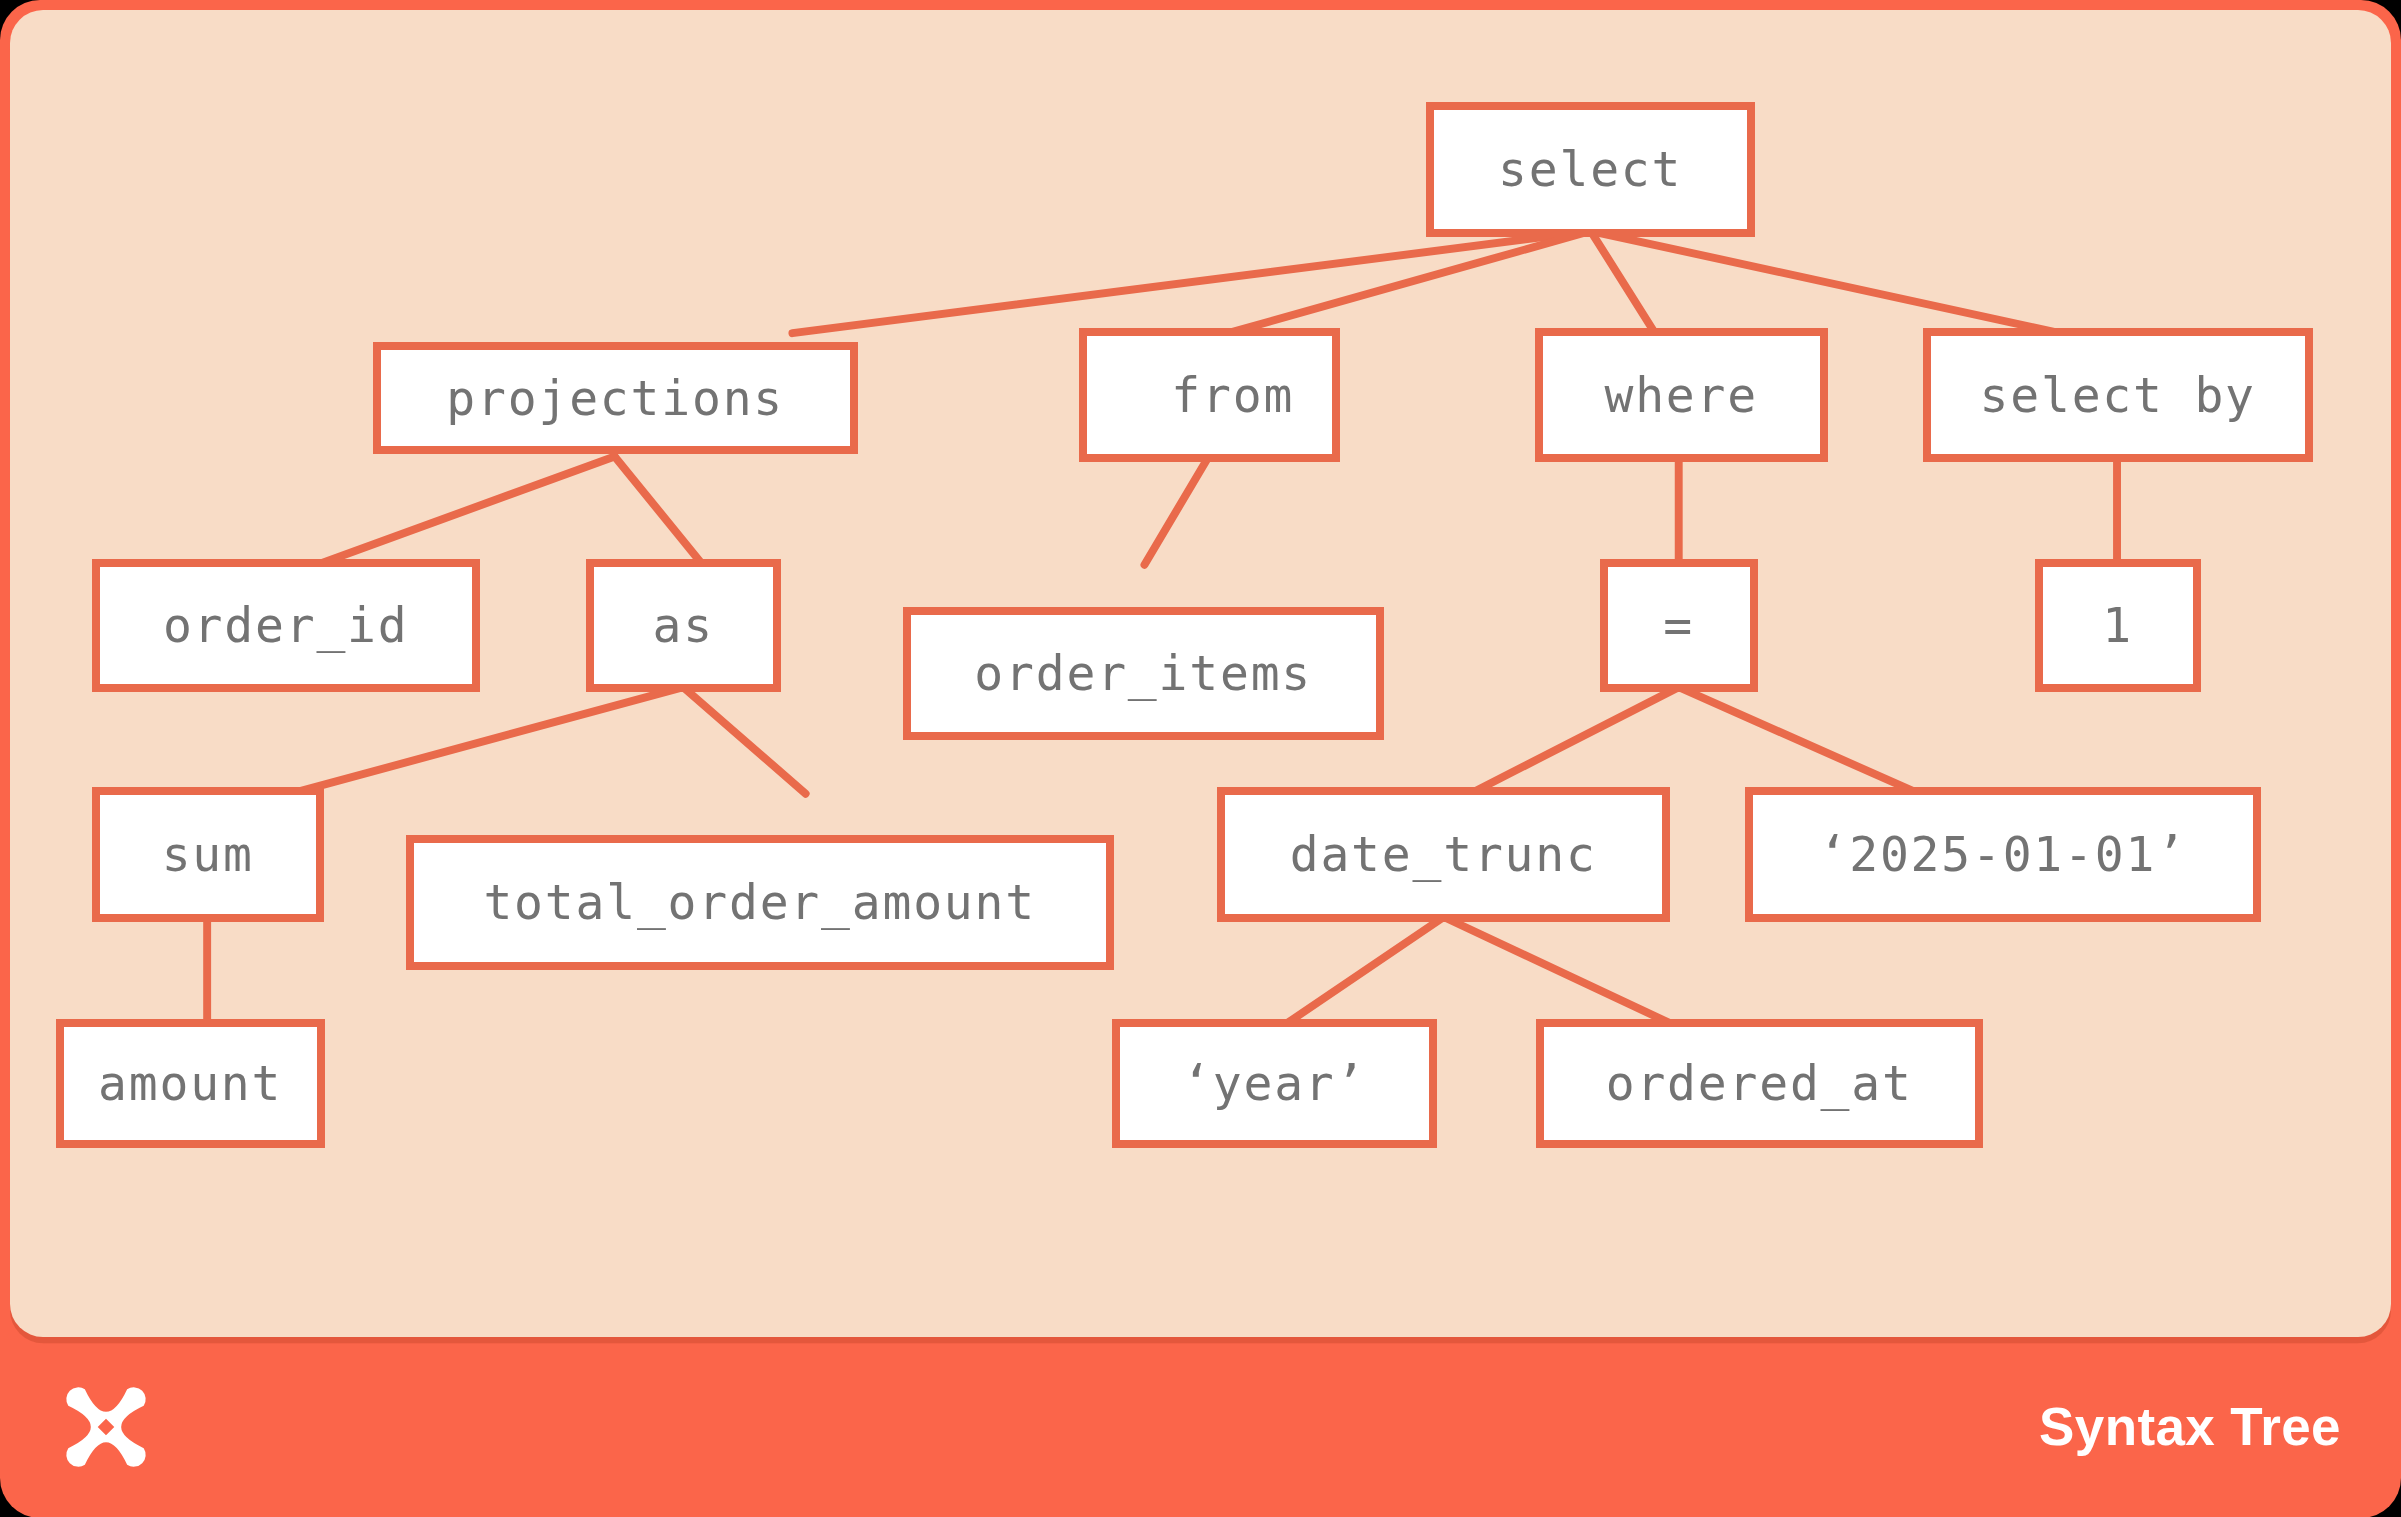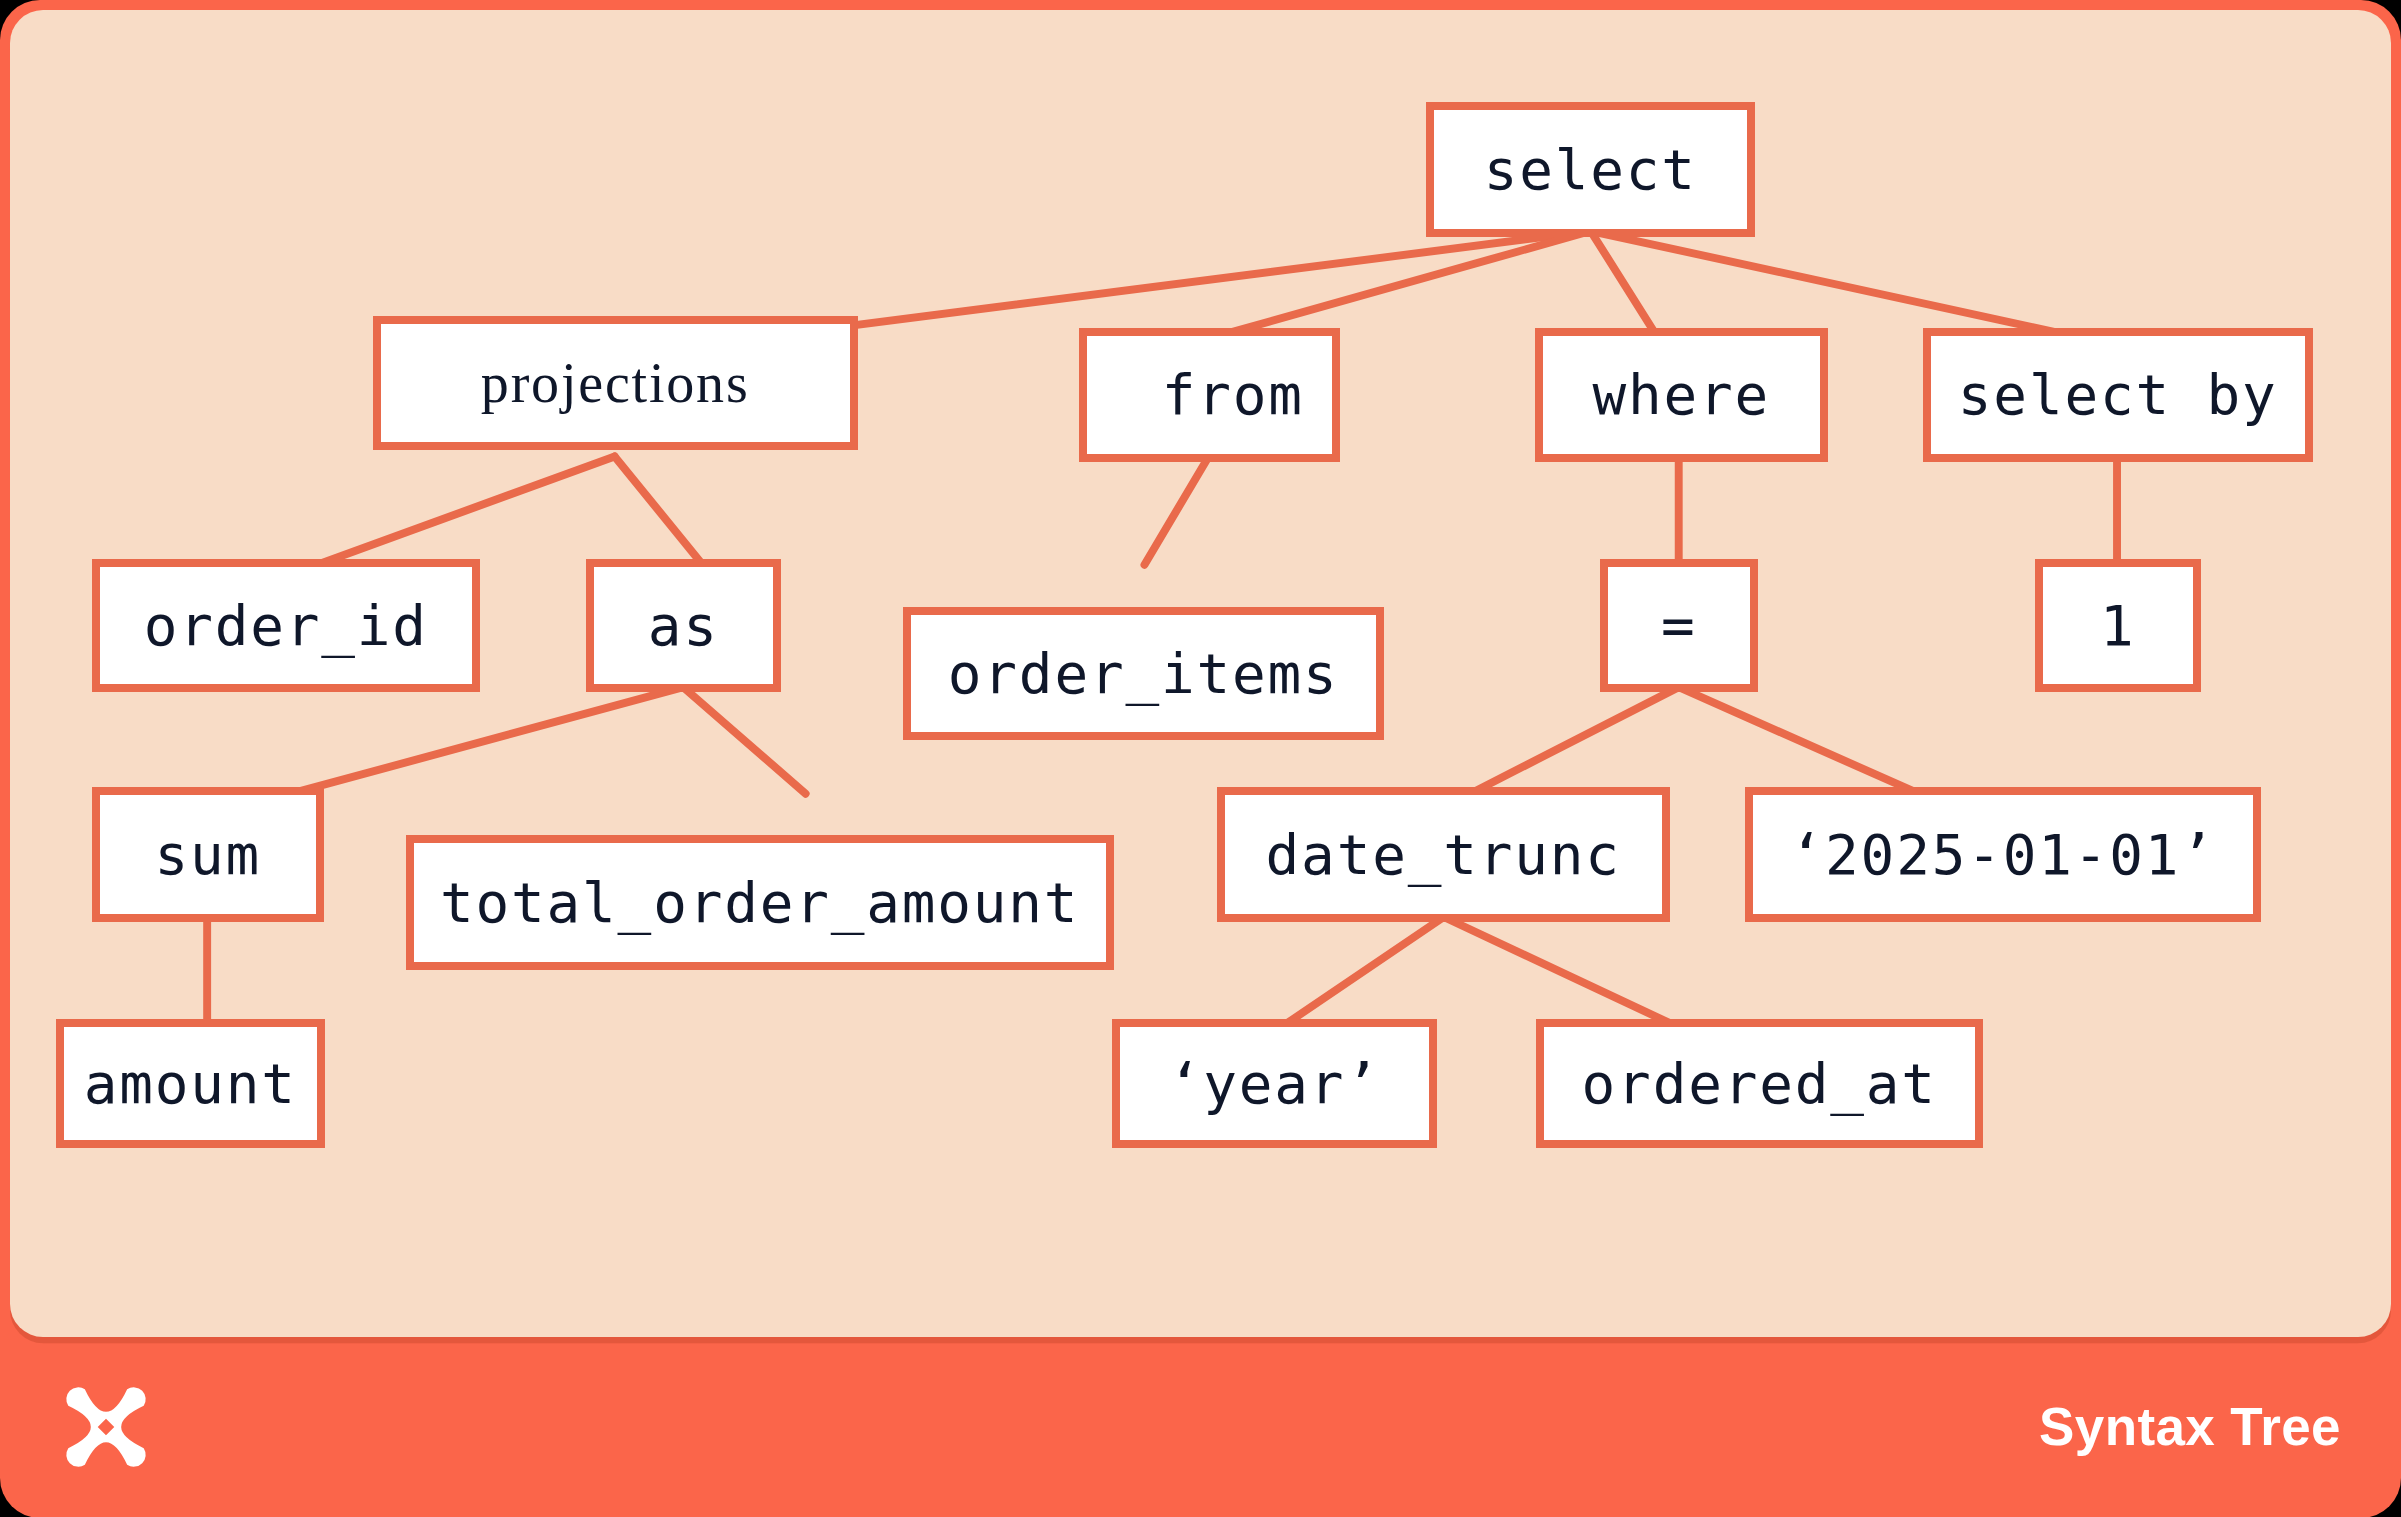--- a/index.html
+++ b/index.html
@@ -37,25 +37,25 @@
   .edge {
     stroke: #e96a4b;
     stroke-width: 9;
     stroke-linecap: round;
   }
   .node {
     position: absolute;
     box-sizing: border-box;
     background: #ffffff;
     border: 8px solid #e96a4b;
-    color: #0f172a;
+    color: #737373;
     display: flex;
     align-items: center;
     justify-content: center;
-    font-size: 56px;
+    font-size: 48px;
     letter-spacing: 1.8px;
     white-space: nowrap;
     font-family: "DejaVu Sans Mono", monospace;
   }
   .footer {
     position: absolute;
     left: 0;
     right: 0;
     top: 1336px;
     height: 181px;
@@ -95,21 +95,21 @@
         <line class="edge" x1="776" y1="780" x2="915" y2="901"></line>
         <line class="edge" x1="235" y1="1041" x2="235" y2="1163"></line>
         <line class="edge" x1="1907" y1="780" x2="1670" y2="901"></line>
         <line class="edge" x1="1907" y1="780" x2="2180" y2="901"></line>
         <line class="edge" x1="1640" y1="1041" x2="1460" y2="1163"></line>
         <line class="edge" x1="1640" y1="1041" x2="1900" y2="1163"></line>
       </svg>
 
       <div class="node" style="left:1416px; top:92px;  width:329px; height:135px;">select</div>
 
-      <div class="node" style="left:363px;  top:306px;  width:485px; height:134px;font-family:Liberation Serif, serif;">projections</div>
+      <div class="node" style="left:363px;  top:332px;  width:485px; height:112px;">projections</div>
       <div class="node" style="left:1069px; top:318px;  width:261px; height:134px;padding-left:47px;">from</div>
       <div class="node" style="left:1525px; top:318px;  width:293px; height:134px;">where</div>
       <div class="node" style="left:1913px; top:318px;  width:390px; height:134px;">select by</div>
 
       <div class="node" style="left:82px;   top:549px;  width:388px; height:133px;">order_id</div>
       <div class="node" style="left:576px;  top:549px;  width:195px; height:133px;">as</div>
       <div class="node" style="left:893px; top:549px;  width:481px; height:133px;margin-top:48px;">order_items</div>
       <div class="node" style="left:1590px; top:549px;  width:158px; height:133px;">=</div>
       <div class="node" style="left:2025px; top:549px;  width:166px; height:133px;">1</div>
 

